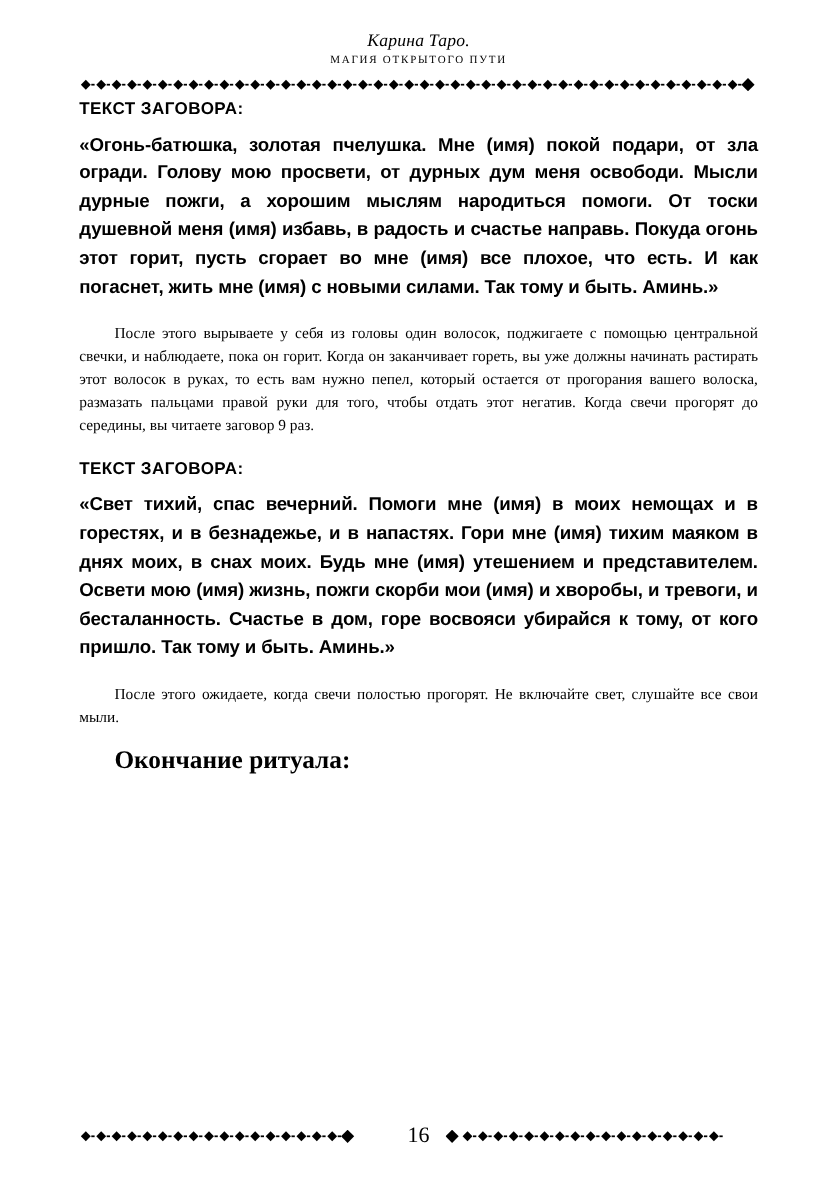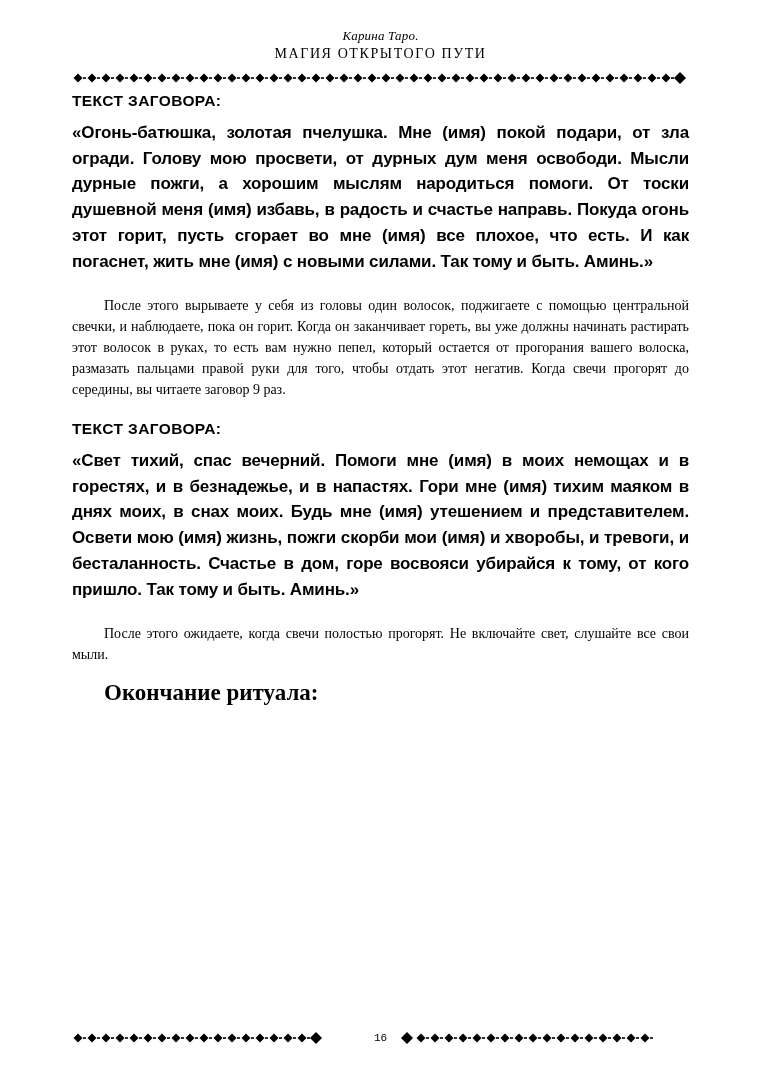--- a/index.html
+++ b/index.html
@@ -25,26 +25,26 @@
   }
   
   .header {
     text-align: center;
     line-height: 1.25;
     margin-top: 4px;
   }
   .header-author {
     font-family: "Liberation Serif", serif;
     font-style: italic;
-    font-size: 13px;
+    font-size: 16px;
     letter-spacing: 0.2px;
   }
   .header-title {
     font-family: "Liberation Serif", serif;
-    font-size: 14px;
+    font-size: 10px;
     letter-spacing: 1.6px;
     margin-top: 1px;
   }
   
   .ornament {
     margin-top: 9px;
     height: 12px;
     width: 100%;
     display: block;
     overflow: hidden;
@@ -97,22 +97,22 @@
     right: 72px;
     bottom: 36px;
     display: flex;
     align-items: center;
     justify-content: center;
     gap: 10px;
   }
   .footer .orn-side { flex: 1 1 auto; height: 12px; overflow: hidden; line-height: 0;}
   .footer .orn-side svg { display: block; }
   .page-number {
-    font-family: Liberation Mono, monospace;
-    font-size: 11px;
+    font-family: Liberation Serif, serif;
+    font-size: 20px;
     padding: 0 4px;
     white-space: nowrap;
   }
 </style>
 </head>
 <body>
 
 <div class="page">
 
   <div class="header">

